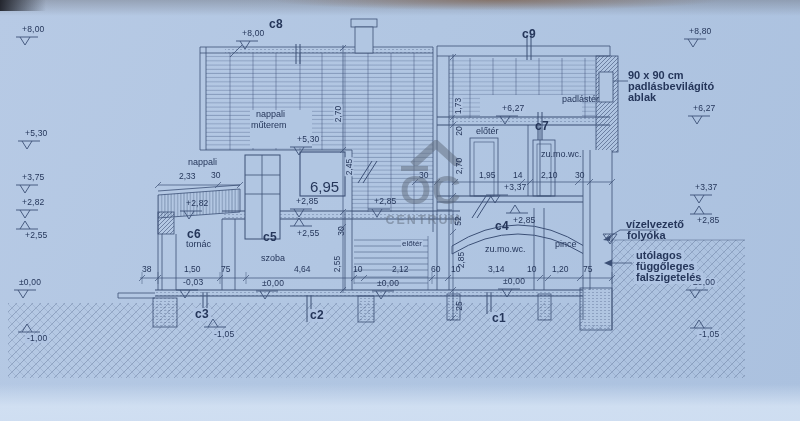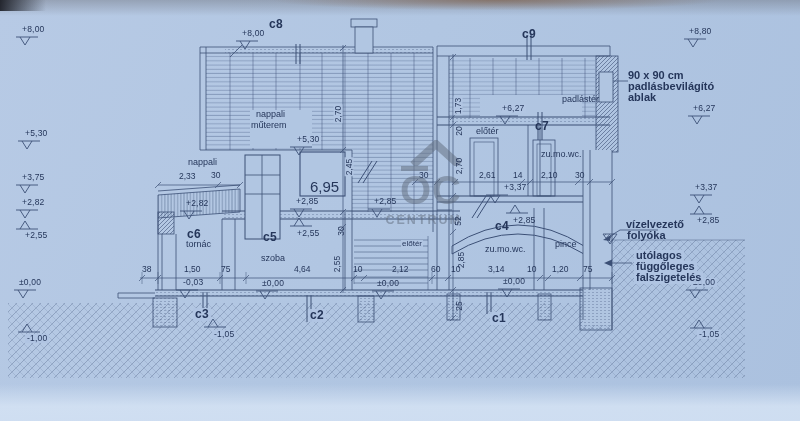--- a/index.html
+++ b/index.html
@@ -288,21 +288,21 @@
   <span class="t dim" style="left:353px;top:265px">10</span>
   <span class="t dim" style="left:392px;top:265px">2,12</span>
   <span class="t dim" style="left:431px;top:265px">60</span>
   <span class="t dim" style="left:451px;top:265px">10</span>
   <span class="t dim" style="left:488px;top:265px">3,14</span>
   <span class="t dim" style="left:527px;top:265px">10</span>
   <span class="t dim" style="left:552px;top:265px">1,20</span>
   <span class="t dim" style="left:583px;top:265px">75</span>
 
   <span class="t dim" style="left:419px;top:171px">30</span>
-  <span class="t dim" style="left:479px;top:171px">2,61</span>
+  <span class="t dim" style="left:479px;top:171px">1,95</span>
   <span class="t dim" style="left:513px;top:171px">14</span>
   <span class="t dim" style="left:541px;top:171px">2,10</span>
   <span class="t dim" style="left:575px;top:171px">30</span>
 
   <span class="t dim" style="left:179px;top:172px">2,33</span>
   <span class="t dim" style="left:211px;top:171px">30</span>
 
   <span class="t dim" style="left:310px;top:179px;font-size:15px">6,95</span>
 
   <span class="t dimv on-paper" style="left:338px;top:114px">2,70</span>

